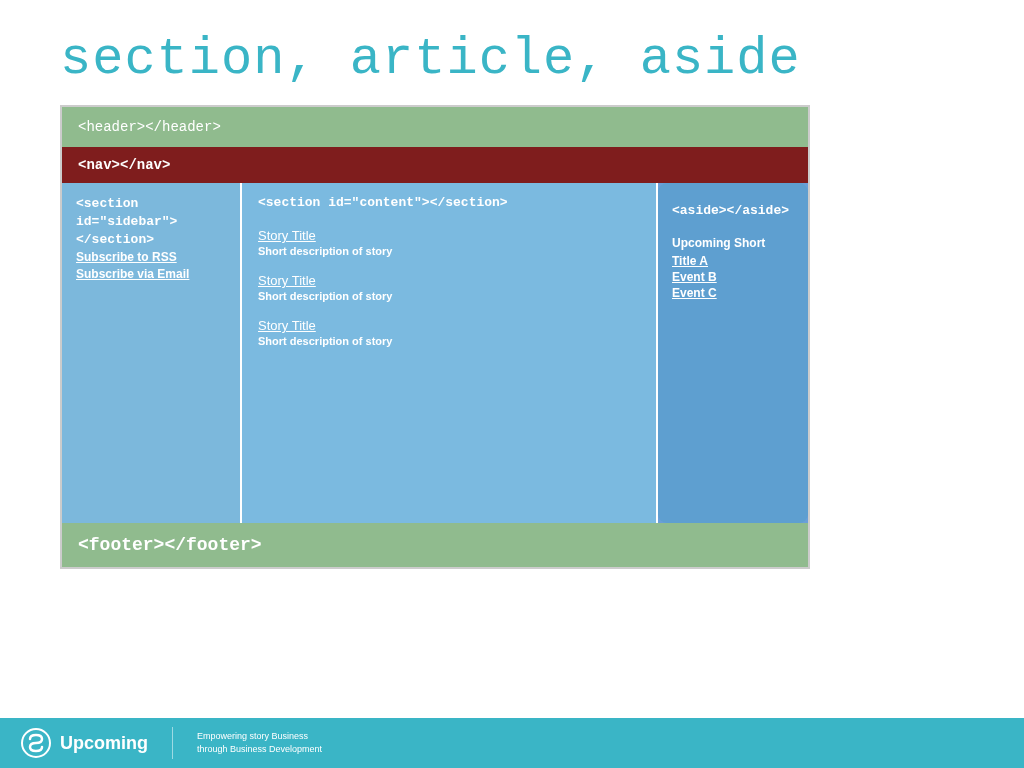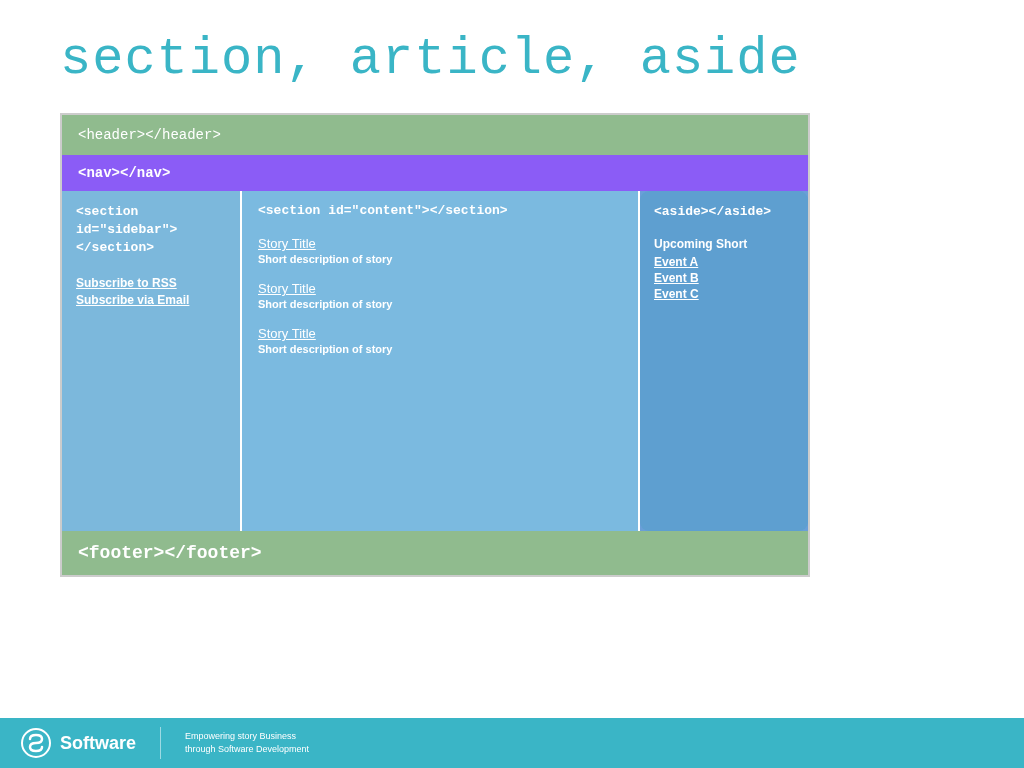--- a/index.html
+++ b/index.html
@@ -20,21 +20,21 @@
       position: relative;
       padding: 30px 60px 20px 60px;
     }
 
     
     .slide-title {
       font-size: 52px;
       color: #3ab5c6;
       font-family: 'Courier New', Courier, monospace;
       font-weight: normal;
-      margin-bottom: 24px;
+      margin-bottom: 16px;
       letter-spacing: 1px;
     }
 
     
     .diagram {
       width: 750px;
       border: 2px solid #cccccc;
       overflow: hidden;
     }
 
@@ -43,21 +43,21 @@
       background: #90bb8e;
       padding: 12px 16px;
       color: #ffffff;
       font-size: 14px;
       font-weight: normal;
       font-family: 'Courier New', Courier, monospace;
     }
 
     
     .diag-nav {
-      background: #8b5cf6;
+      background: #7f1d1d;
       padding: 10px 16px;
       color: #ffffff;
       font-size: 14px;
       font-weight: bold;
       font-family: 'Courier New', Courier, monospace;
     }
 
     
     .diag-columns {
       display: flex;
@@ -72,21 +72,20 @@
       padding: 12px 14px;
       border-right: 2px solid #ffffff;
       flex-shrink: 0;
     }
 
     .diag-sidebar .tag-label {
       color: #ffffff;
       font-size: 13px;
       font-weight: bold;
       font-family: 'Courier New', Courier, monospace;
-      margin-bottom: 18px;
       line-height: 1.4;
     }
 
     .diag-sidebar .link {
       color: #ffffff;
       font-size: 12px;
       text-decoration: underline;
       display: block;
       margin-bottom: 3px;
       font-weight: bold;
@@ -121,22 +120,22 @@
     }
 
     .story-desc {
       color: #ffffff;
       font-size: 11px;
       font-weight: bold;
     }
 
     
     .diag-aside {
-      width: 168px;
-      padding: 13px 14px;
+      width: 150px;
+      padding: 20px 14px;
       background: #5e9fd0;
       flex-shrink: 0;
       border-radius: 9px;
     }
 
     .diag-aside .tag-label {
       color: #ffffff;
       font-size: 13px;
       font-weight: bold;
       font-family: 'Courier New', Courier, monospace;
@@ -251,39 +250,39 @@
 
         <div class="story-block">
           <div class="story-title">Story Title</div>
           <div class="story-desc">Short description of story</div>
         </div>
       </div>
 
       <div class="diag-aside">
         <div class="tag-label">&lt;aside&gt;&lt;/aside&gt;</div>
         <div class="aside-heading">Upcoming Short</div>
-        <a class="aside-link">Event A</a>
+        <a class="aside-link">Title A</a>
         <a class="aside-link">Event B</a>
         <a class="aside-link">Event C</a>
       </div>
 
     </div>
 
     <div class="diag-footer">&lt;footer&gt;&lt;/footer&gt;</div>
 
   </div>
 </div>
 
 <div class="bottom-bar">
   <div class="logo-area">
 
     <svg class="logo-icon" viewBox="0 0 32 32" xmlns="http://www.w3.org/2000/svg">
       <circle cx="16" cy="16" r="14" fill="none" stroke="white" stroke-width="2"></circle>
       <path d="M10 12 Q10 8 16 8 Q22 8 22 12 Q22 16 16 16 Q10 16 10 20 Q10 24 16 24 Q22 24 22 20" fill="none" stroke="white" stroke-width="2.5" stroke-linecap="round"></path>
     </svg>
-    <span class="logo-text">Software</span>
+    <span class="logo-text">Upcoming</span>
   </div>
   <div class="logo-divider"></div>
   <div class="logo-tagline">
     <span>Empowering story Business</span><br>
-    <span>through Software Development</span>
+    <span>through Business Development</span>
   </div>
 </div>
 
 </body></html>

